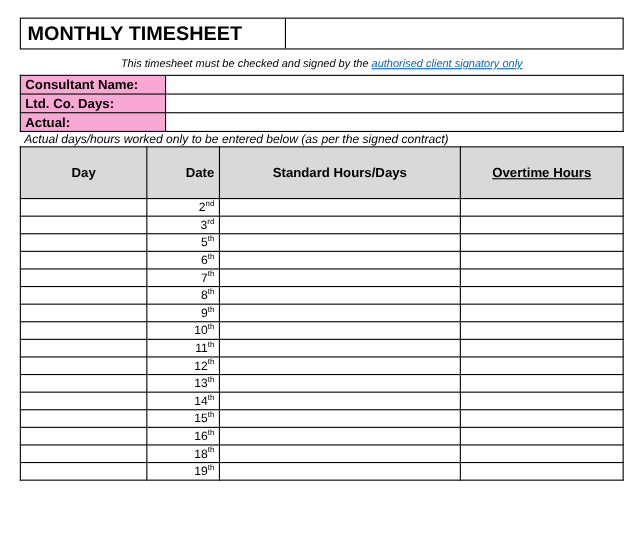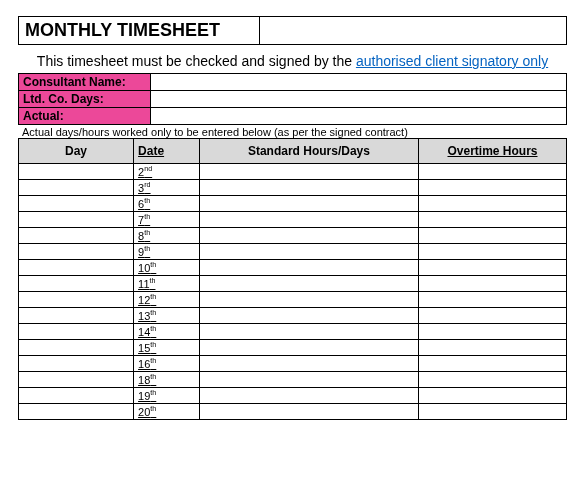--- a/index.html
+++ b/index.html
@@ -17,63 +17,65 @@
   }
   .tcell {
     padding: 3px 6px;
     font-weight: bold;
     font-size: 18px;
     border-right: 1px solid #000;
     width: 44%;
     display: inline-block;
   }
   .notice {
-    font-size: 14px;
+    font-style: italic;
+    font-size: 10px;
     text-align: center;
     padding: 2px 0 4px 0;
   }
   .notice .link {
     color: #0563c1;
     text-decoration: underline;
   }
   table.info, table.main {
     width: 100%;
     border-collapse: collapse;
   }
   table.info td {
     border: 1px solid #000;
     padding: 1px 4px;
     font-size: 12px;
     height: 16px;
   }
   table.info td.lab {
-    background: #ec4899;
+    background: #f9a8d4;
     font-weight: bold;
     width: 24%;
   }
   .subnote {
+    font-style: italic;
     font-size: 11px;
     padding: 1px 4px 0 4px;
   }
   table.main th {
     border: 1px solid #000;
     background: #d9d9d9;
     font-weight: bold;
     font-size: 12px;
-    padding: 5px 4px;
+    padding: 16px 4px;
     margin-left: 15px;
   }
   table.main td {
     border: 1px solid #000;
     padding: 0 4px;
     height: 16px;
     font-size: 11px;
   }
   .col-day { width: 21%; }
-  .col-date { width: 12%; text-align: left; text-decoration: underline; }
+  .col-date { width: 12%; text-align: right; }
   .col-std { width: 40%; }
   .col-ot { width: 27%; text-decoration: underline; }
   sup { font-size: 0.65em; line-height: 0; }
 </style>
 </head>
 <body>
 
 <div class="tblock">
   <span class="tcell">MONTHLY TIMESHEET</span>
 </div>
@@ -118,20 +120,26 @@
         <td class="col-ot"></td>
       </tr>
       <tr>
         <td class="col-day"></td>
         <td class="col-date">3<sup>rd</sup></td>
         <td class="col-std"></td>
         <td class="col-ot"></td>
       </tr>
       <tr>
         <td class="col-day"></td>
+        <td class="col-date">5<sup>th</sup></td>
+        <td class="col-std"></td>
+        <td class="col-ot"></td>
+      </tr>
+      <tr>
+        <td class="col-day"></td>
         <td class="col-date">6<sup>th</sup></td>
         <td class="col-std"></td>
         <td class="col-ot"></td>
       </tr>
       <tr>
         <td class="col-day"></td>
         <td class="col-date">7<sup>th</sup></td>
         <td class="col-std"></td>
         <td class="col-ot"></td>
       </tr>
@@ -191,23 +199,17 @@
       </tr>
       <tr>
         <td class="col-day"></td>
         <td class="col-date">18<sup>th</sup></td>
         <td class="col-std"></td>
         <td class="col-ot"></td>
       </tr>
       <tr>
         <td class="col-day"></td>
         <td class="col-date">19<sup>th</sup></td>
-        <td class="col-std"></td>
-        <td class="col-ot"></td>
-      </tr>
-      <tr>
-        <td class="col-day"></td>
-        <td class="col-date">20<sup>th</sup></td>
         <td class="col-std"></td>
         <td class="col-ot"></td>
       </tr>
     </tbody>
 </table>
 
 </body></html>

